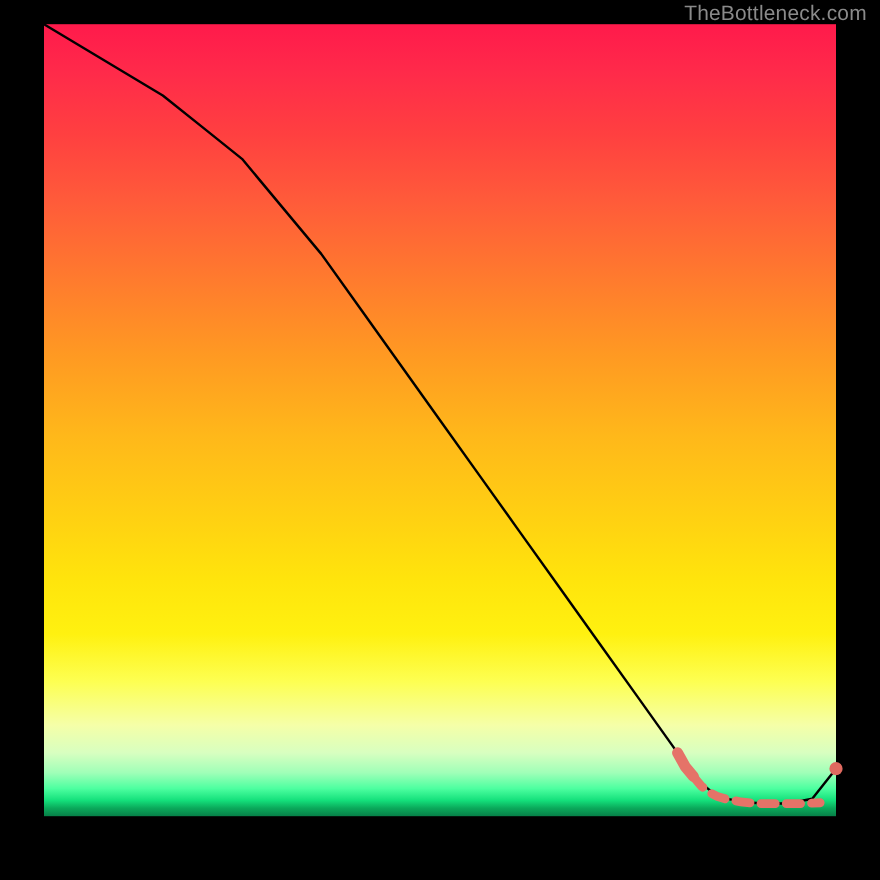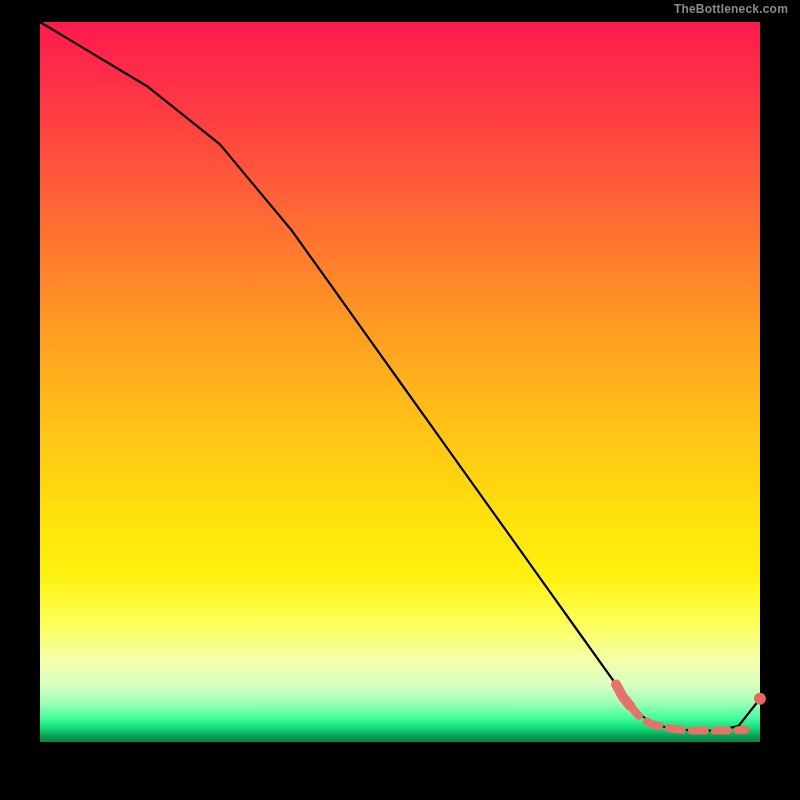--- a/index.html
+++ b/index.html
@@ -49,22 +49,22 @@
     top: 22px;
     width: 720px;
     height: 720px;
     overflow: visible;
   }
   .attribution {
     position: absolute;
     top: 2px;
     right: 12px;
     color: #8a8a8a;
-    font-size: 12px;
-    font-weight: 700;
+    font-size: 19px;
+    font-weight: 400;
     letter-spacing: 0.2px;
     user-select: none;
   }
 </style>
 </head>
 <body>
 
 <div class="frame">
   <div class="attribution">TheBottleneck.com</div>
 

